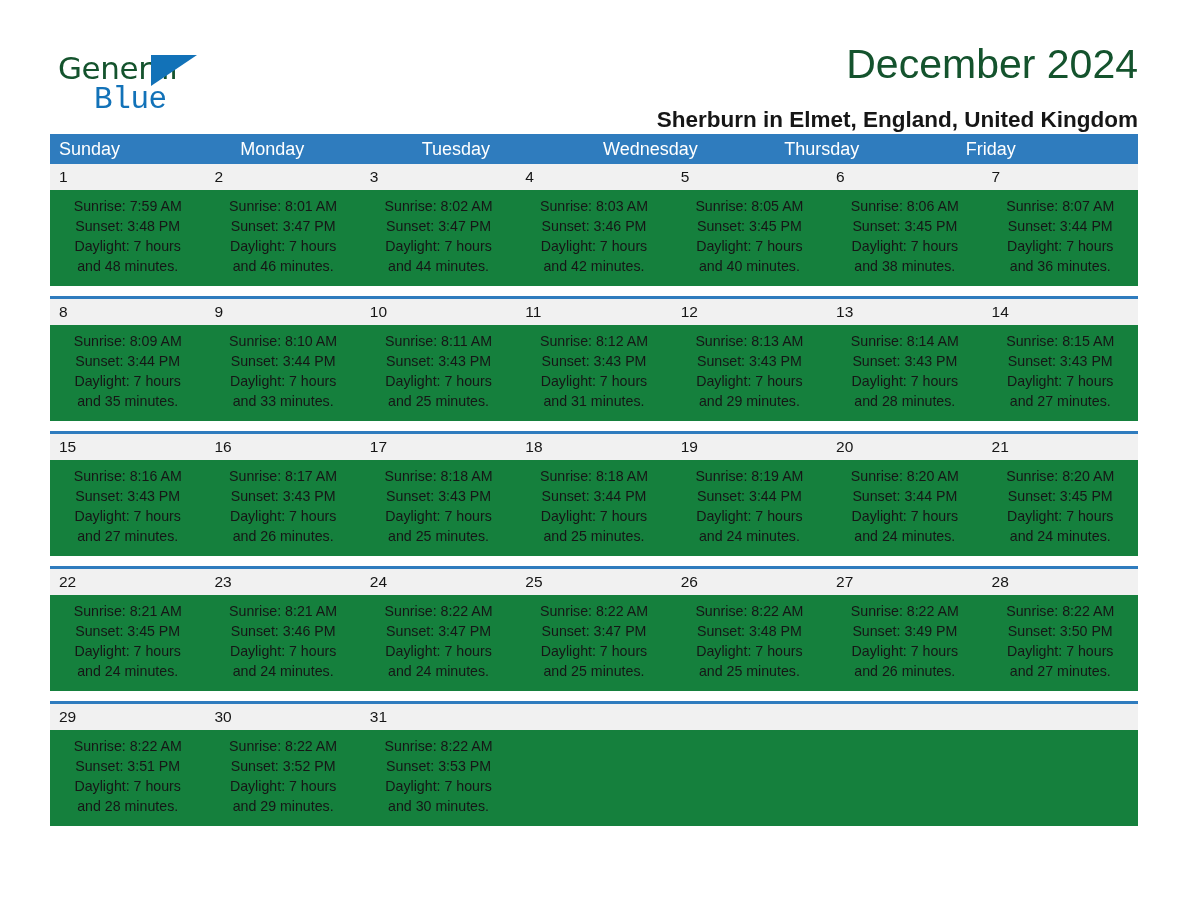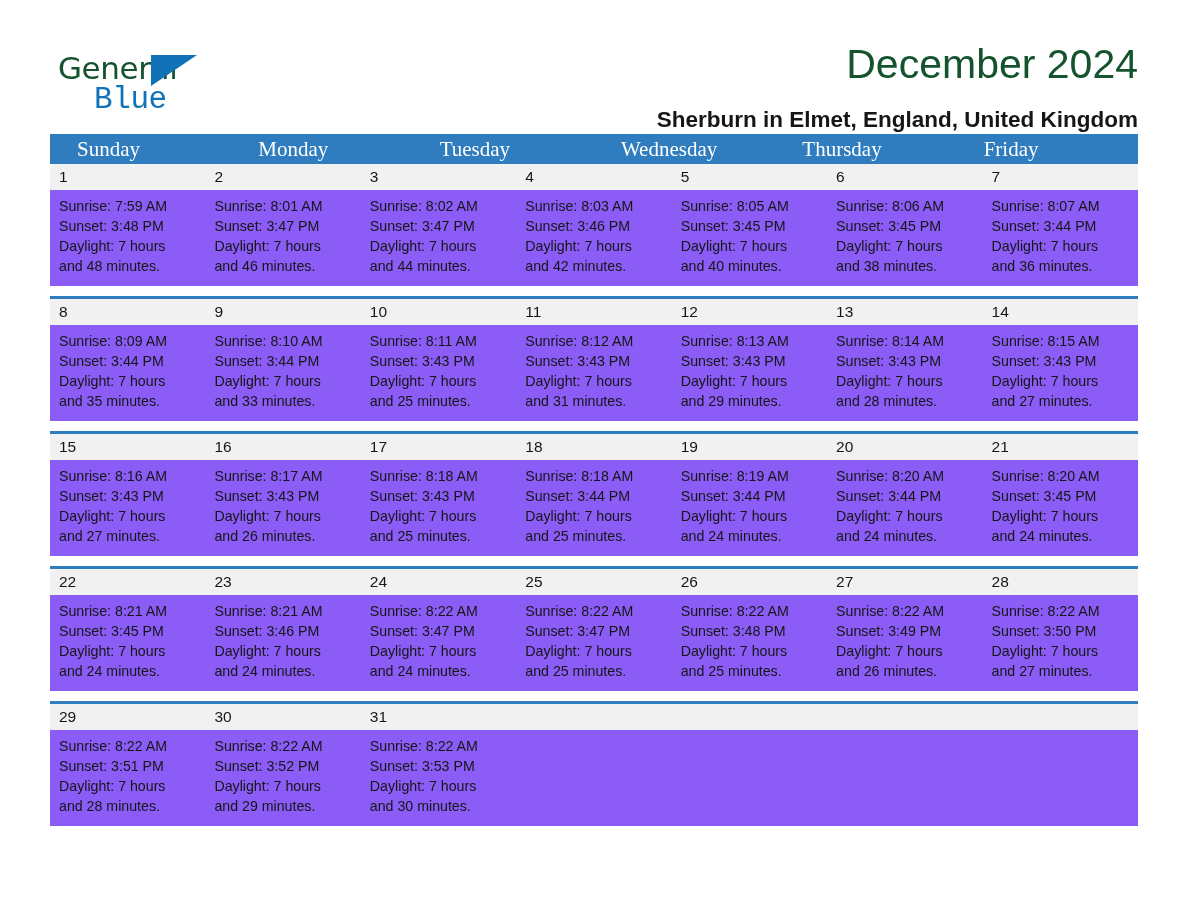--- a/index.html
+++ b/index.html
@@ -93,45 +93,45 @@
     width: 1088px;
   }
   .dow-row {
     display: flex;
     background: #2f7cbe;
     height: 30px;
   }
   .dow {
     flex: 1 1 0;
     color: #ffffff;
-    font-size: 21px;
+    font-size: 18px;
     line-height: 30px;
-    padding-left: 27px;
+    padding-left: 9px;
     box-sizing: border-box;
     overflow: hidden;
     white-space: nowrap;
-    font-family: Liberation Serif, serif;
   }
 
   .week {
     border-top: 3px solid #2f7cbe;
     margin-top: 10px;
   }
   .week:first-of-type {
     border-top: none;
     margin-top: 0;
   }
   .week-numbers {
     display: flex;
     background: #f1f1f1;
     height: 26px;
   }
   .week-body {
     display: flex;
-    background: #8b5cf6;
+    background: #15803d;
+    text-align: center;
   }
   .num-cell {
     flex: 1 1 0;
     font-size: 15.5px;
     line-height: 26px;
     padding-left: 9px;
     box-sizing: border-box;
     color: #161616;
   }
   .info-cell {

